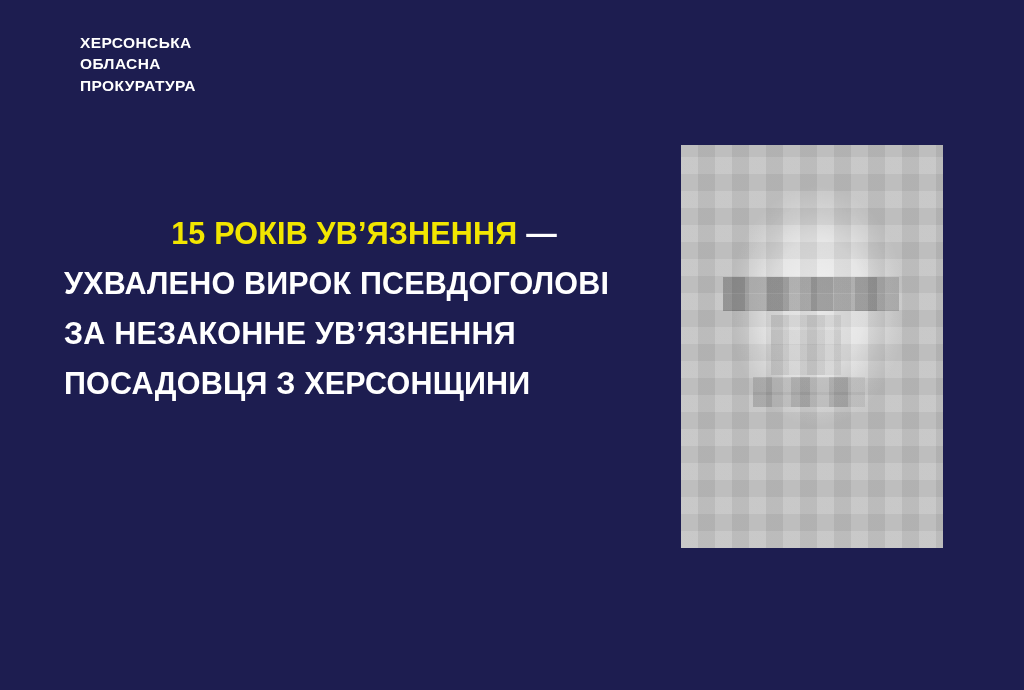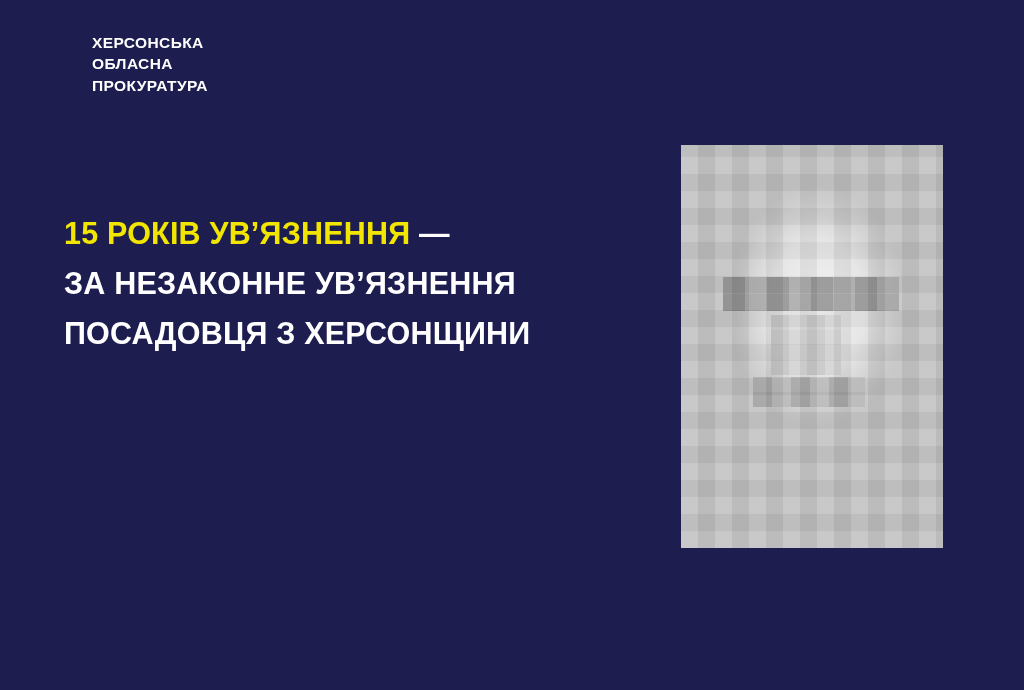--- a/index.html
+++ b/index.html
@@ -26,21 +26,21 @@
   }
   .emblem {
     position: relative;
     width: 88px;
     height: 118px;
     flex: 0 0 auto;
   }
   .emblem svg { display: block; }
 
   .logo-text {
-    margin-left: 30px;
+    margin-left: 18px;
     margin-top: 10px;
     color: #ffffff;
     font-size: 15.5px;
     font-weight: bold;
     line-height: 1.38;
     letter-spacing: 0.4px;
     text-transform: uppercase;
   }
   .logo-text div { white-space: nowrap; }
 
@@ -55,20 +55,21 @@
     color: #ffffff;
     font-size: 30.5px;
     font-weight: bold;
     line-height: 50px;
     letter-spacing: 0.2px;
     text-transform: uppercase;
     white-space: nowrap;
   }
   .headline .line.accent {
     color: #f2e600;
+    text-align: center;
   }
   .headline .line.accent .dash {
     color: #ffffff;
   }
 
   
   .portrait {
     position: absolute;
     left: 681px;
     top: 145px;
@@ -131,20 +132,21 @@
       <div>ОБЛАСНА</div>
       <div>ПРОКУРАТУРА</div>
     </div>
   </div>
 
   <div class="headline">
     <div class="line accent">
       <span>15 РОКІВ УВ’ЯЗНЕННЯ</span>
       <span class="dash">—</span>
     </div>
+    <div class="line">УХВАЛЕНО ВИРОК ПСЕВДОГОЛОВІ</div>
     <div class="line">ЗА НЕЗАКОННЕ УВ’ЯЗНЕННЯ</div>
     <div class="line">ПОСАДОВЦЯ З ХЕРСОНЩИНИ</div>
   </div>
 
   <div class="portrait">
     <div class="portrait-img"></div>
     <div class="px eyes"></div>
     <div class="px nose"></div>
     <div class="px mouth"></div>
     <div class="px grid"></div>

